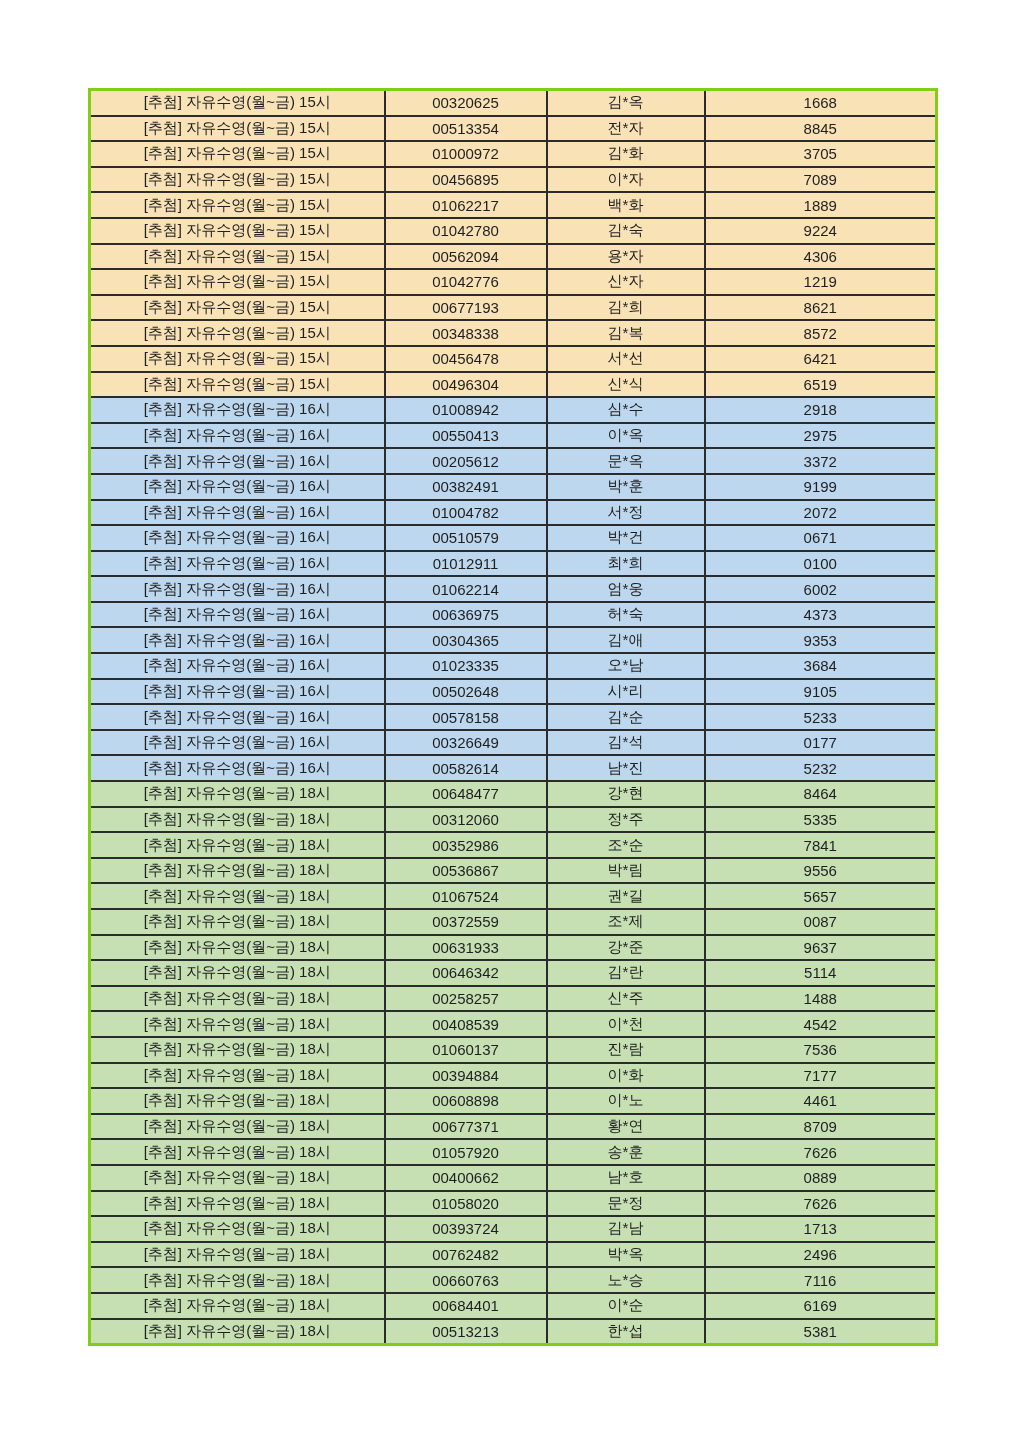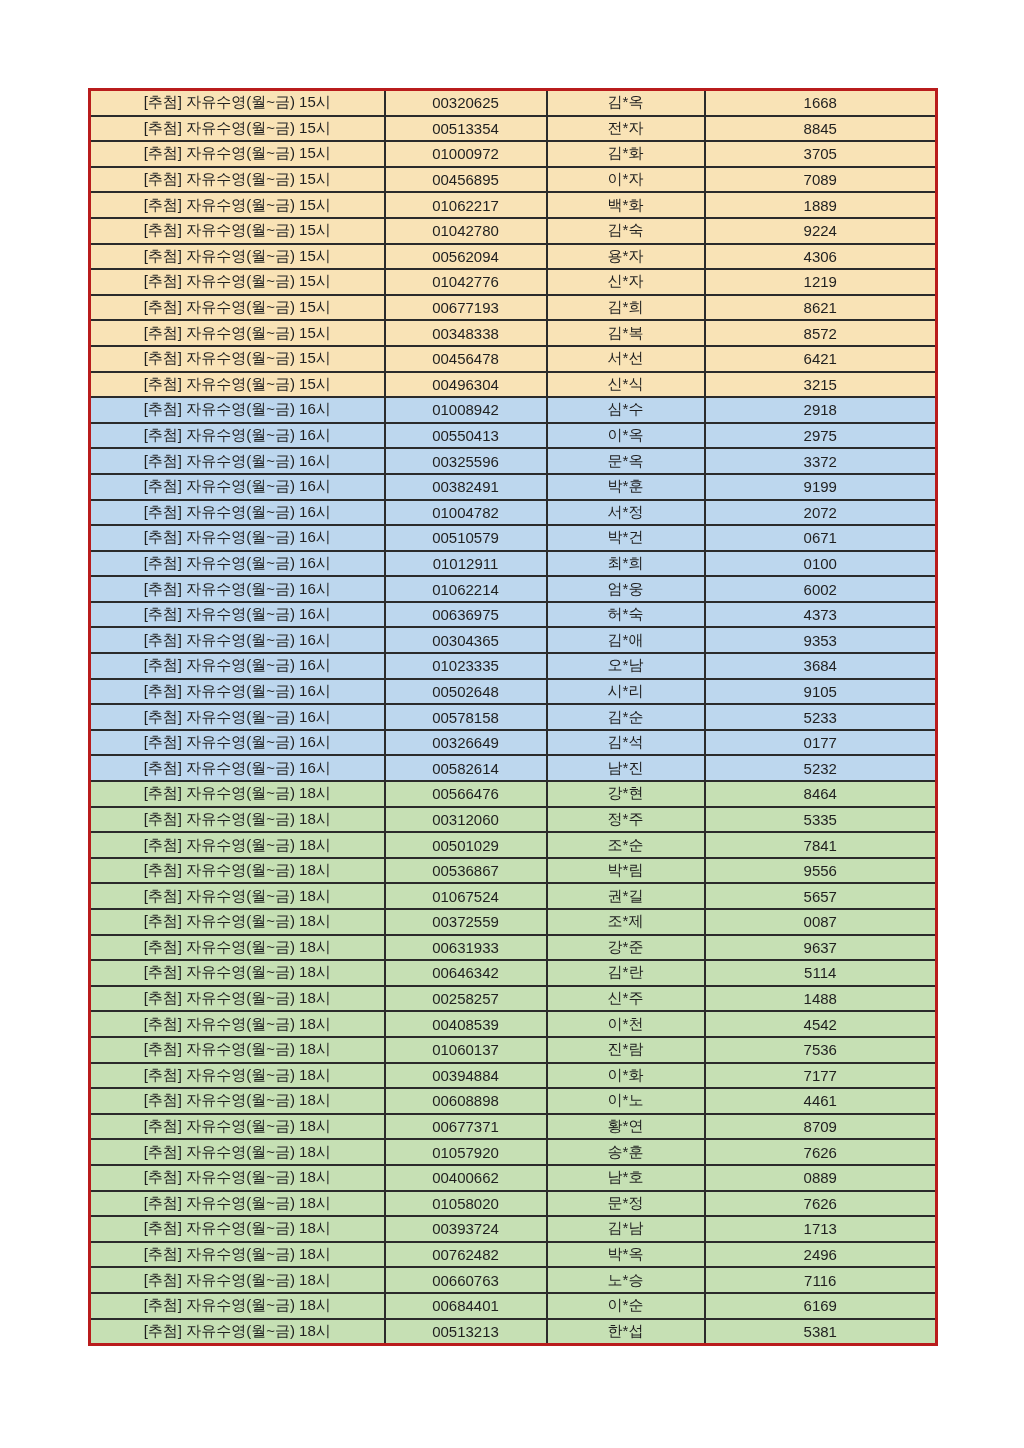--- a/index.html
+++ b/index.html
@@ -12,21 +12,21 @@
     background: #ffffff;
     position: relative;
     font-family: "Liberation Sans", sans-serif;
   }
   table.results-table {
     position: absolute;
     left: 88px;
     top: 88px;
     border-collapse: collapse;
     table-layout: fixed;
-    border: 3px solid #b91c1c;
+    border: 3px solid #84cc16;
   }
   table.results-table td {
     border: 2px solid #2b2b2b;
     height: 23.6px;
     padding: 0 2px;
     font-family: "Liberation Sans", sans-serif;
     font-size: 15px;
     color: #1f1f1f;
     text-align: center;
     vertical-align: middle;
@@ -112,37 +112,37 @@
       <tr style="background: rgb(249, 227, 182);">
         <td>[추첨] 자유수영(월~금) 15시</td>
         <td>00456478</td>
         <td>서*선</td>
         <td>6421</td>
       </tr>
       <tr style="background: rgb(249, 227, 182);">
         <td>[추첨] 자유수영(월~금) 15시</td>
         <td>00496304</td>
         <td>신*식</td>
-        <td>3215</td>
+        <td>6519</td>
       </tr>
       <tr style="background: rgb(189, 215, 238);">
         <td>[추첨] 자유수영(월~금) 16시</td>
         <td>01008942</td>
         <td>심*수</td>
         <td>2918</td>
       </tr>
       <tr style="background: rgb(189, 215, 238);">
         <td>[추첨] 자유수영(월~금) 16시</td>
         <td>00550413</td>
         <td>이*옥</td>
         <td>2975</td>
       </tr>
       <tr style="background: rgb(189, 215, 238);">
         <td>[추첨] 자유수영(월~금) 16시</td>
-        <td>00325596</td>
+        <td>00205612</td>
         <td>문*옥</td>
         <td>3372</td>
       </tr>
       <tr style="background: rgb(189, 215, 238);">
         <td>[추첨] 자유수영(월~금) 16시</td>
         <td>00382491</td>
         <td>박*훈</td>
         <td>9199</td>
       </tr>
       <tr style="background: rgb(189, 215, 238);">
@@ -206,33 +206,33 @@
         <td>0177</td>
       </tr>
       <tr style="background: rgb(189, 215, 238);">
         <td>[추첨] 자유수영(월~금) 16시</td>
         <td>00582614</td>
         <td>남*진</td>
         <td>5232</td>
       </tr>
       <tr style="background: rgb(198, 224, 180);">
         <td>[추첨] 자유수영(월~금) 18시</td>
-        <td>00566476</td>
+        <td>00648477</td>
         <td>강*현</td>
         <td>8464</td>
       </tr>
       <tr style="background: rgb(198, 224, 180);">
         <td>[추첨] 자유수영(월~금) 18시</td>
         <td>00312060</td>
         <td>정*주</td>
         <td>5335</td>
       </tr>
       <tr style="background: rgb(198, 224, 180);">
         <td>[추첨] 자유수영(월~금) 18시</td>
-        <td>00501029</td>
+        <td>00352986</td>
         <td>조*순</td>
         <td>7841</td>
       </tr>
       <tr style="background: rgb(198, 224, 180);">
         <td>[추첨] 자유수영(월~금) 18시</td>
         <td>00536867</td>
         <td>박*림</td>
         <td>9556</td>
       </tr>
       <tr style="background: rgb(198, 224, 180);">

